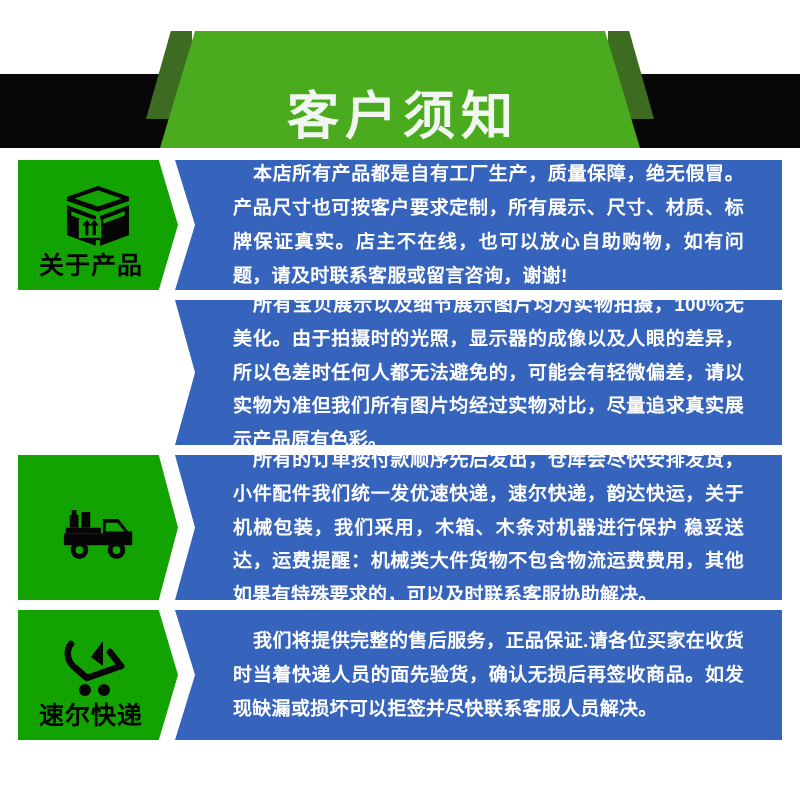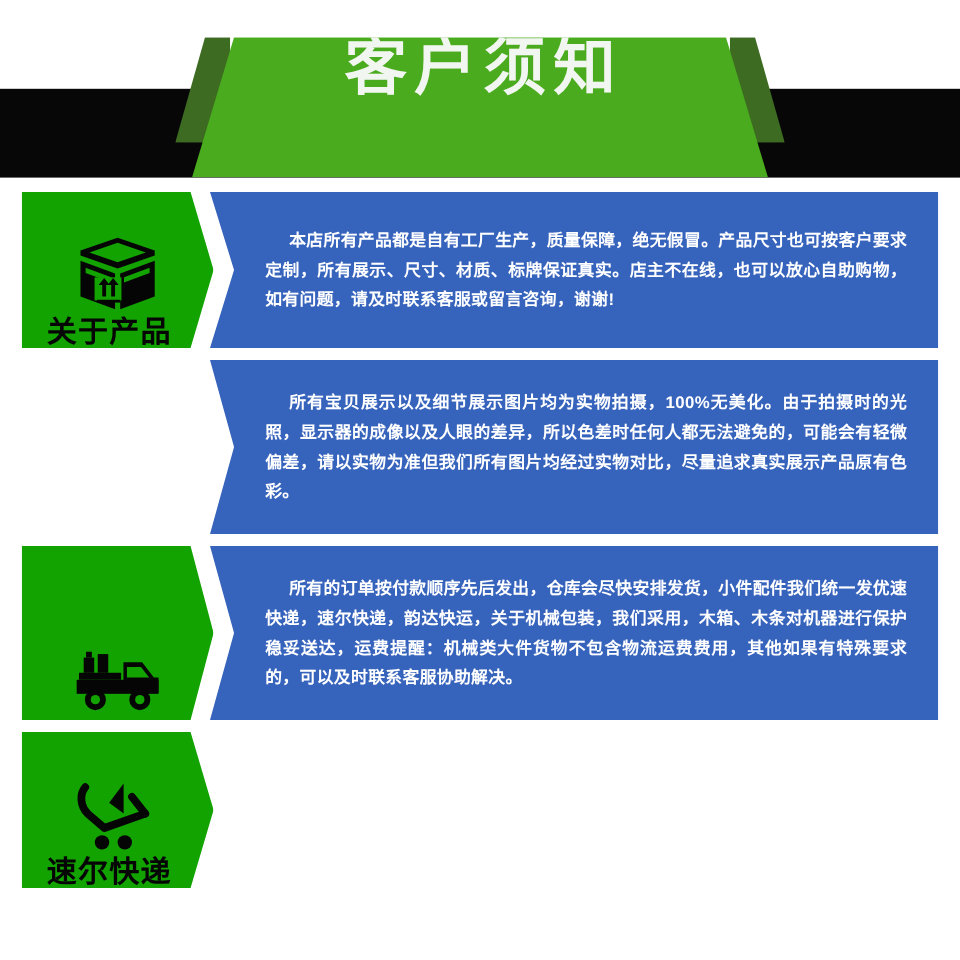--- a/index.html
+++ b/index.html
@@ -53,21 +53,21 @@
   }
   .ribbon-main {
     position: absolute;
     left: 160px;
     top: 31px;
     width: 480px;
     height: 117px;
     background: #4bab1e;
     clip-path: polygon(7.3% 0%, 92.7% 0%, 100% 100%, 0% 100%);
     display: flex;
-    align-items: flex-start;
+    align-items: flex-end;
     justify-content: center;
   }
   .ribbon-title {
     color: #f2f6f0;
     font-size: 52px;
     font-weight: bold;
     letter-spacing: 6px;
     line-height: 1;
     padding-bottom: 6px;
     padding-left: 6px;
@@ -98,21 +98,21 @@
     position: absolute;
     left: 0;
     top: 0;
     width: 160px;
     height: 130px;
     background: #13a300;
     clip-path: polygon(0% 0%, 88% 0%, 100% 50%, 88% 100%, 0% 100%);
     display: flex;
     flex-direction: column;
     align-items: center;
-    justify-content: flex-end;
+    justify-content: center;
     padding-top: 11px;
     box-sizing: border-box;
   }
   .icon-art {
     width: 78px;
     height: 68px;
     display: flex;
     align-items: center;
     justify-content: center;
   }
@@ -137,23 +137,23 @@
     width: 607px;
     height: 130px;
     background: #3663bc;
     clip-path: polygon(0% 0%, 100% 0%, 100% 100%, 0% 100%, 3.3% 50%);
     display: flex;
     align-items: center;
     box-sizing: border-box;
     padding: 0 26px 0 46px;
   }
   .text-panel p {
-    margin: 0;
+    margin: 12px;
     color: #ffffff;
-    font-size: 14px;
+    font-size: 19px;
     font-weight: bold;
     line-height: 1.78;
     text-align: justify;
     text-indent: 20px;
     letter-spacing: 0.3px;
   }
   .row-tall .row-inner,
   .row-tall .icon-tile,
   .row-tall .text-panel { height: 145px; }
 </style>
@@ -248,16 +248,19 @@
               <path d="M8 8 C 3 14, 4 24, 10 30 L 24 42 L 58 30"></path>
               <path d="M58 30 L 47 16"></path>
             </g>
             <path fill="#050505" d="M40 5 L40 30 L28 21 Z"></path>
             <circle cx="22" cy="54" r="6" fill="#050505"></circle>
             <circle cx="41" cy="54" r="6" fill="#050505"></circle>
           </svg>
         </div>
         <div class="icon-label">速尔快递</div>
       </div>
+      <div class="text-panel">
+        <p>我们将提供完整的售后服务，正品保证.请各位买家在收货时当着快递人员的面先验货，确认无损后再签收商品。如发现缺漏或损坏可以拒签并尽快联系客服人员解决。</p>
+      </div>
     </div>
   </div>
 
 </div>
 
 </body></html>

